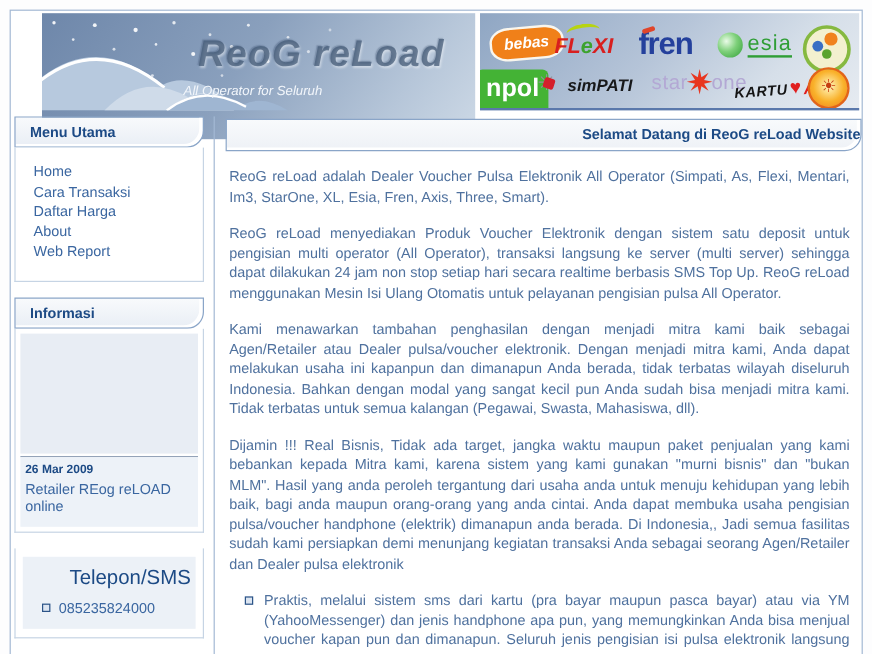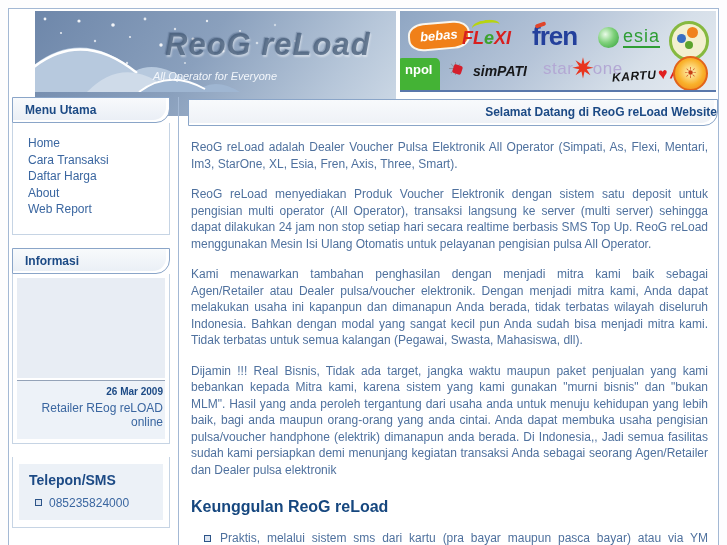--- a/index.html
+++ b/index.html
@@ -66,21 +66,21 @@
   .lg-im3 {
     right:7px; top:10px; width:34px; height:34px; border-radius:50%;
     background:#f3f0cf; border:3px solid #86b940;
   }
   .im3-dot { position:absolute; border-radius:50%; }
   .im3-dot.d1 { width:11px; height:11px; background:#f0821e; left:15px; top:3px; }
   .im3-dot.d2 { width:9px; height:9px; background:#3a6fc4; left:5px; top:10px; }
   .im3-dot.d3 { width:8px; height:8px; background:#5ba32e; left:13px; top:17px; }
 
   .lg-jempol {
-    left:-3px; top:47px; background:#44b335; color:#fff; font-weight:bold; font-size:13px;
+    left:-3px; top:47px; background:#44b335; color:#fff; font-weight:bold; font-size:21px;
     padding:4px 8px 19px; border-radius:5px 5px 5px 0; display:inline-block;
   }
   .lg-simpati { left:48px; top:50px; display:flex; align-items:center; gap:6px; }
   .sp-star { width:19px; height:19px; position:relative; display:inline-block; }
   .sp-star::before { content:"\2733"; color:#8d939c; font-size:18px; position:absolute; left:0; top:-3px; }
   .sp-star::after {
     content:""; position:absolute; left:5px; top:4px; width:9px; height:9px;
     background:#d41f2c; transform:rotate(18deg); border-radius:2px;
   }
   .sp-text { font-style:italic; font-weight:bold; font-size:14px; color:#17181a; }
@@ -115,27 +115,27 @@
   }
   .panel-body { border:1px solid #c6d4e4; border-top:none; background:#fff; }
   .menu-body { padding:12px 0 16px 15px; }
   .menu-item {
     display:block; color:#3a66a0; font-size:12px; line-height:16.5px;
     text-decoration:none; cursor:pointer;
   }
   .info-body { padding:4px; }
   .info-empty { height:100px; background:#e8edf4; }
   .info-divider { border:none; border-top:1px solid #94a3b8; margin:2px 0 0; }
-  .info-news { background:#edf2f8; padding:5px 2px 10px 18px;text-align:right; }
+  .info-news { background:#edf2f8; padding:5px 2px 10px 4px; }
   .info-date { font-size:10px; font-weight:bold; color:#1c4a85; }
   .info-text { font-size:12px; color:#3a66a0; margin-top:4px; }
 
   .hd-body { padding:7px 6px; }
   .hd-box { background:#ecf1f7; padding:8px 4px 10px 10px; }
-  .hd-section { font-weight:bold; font-size:14px; color:#1c4a85; margin-top:10px; }
+  .hd-section { font-weight:normal; font-size:17px; color:#1c4a85; margin-top:10px;text-align:right; }
   .hd-section:first-child { margin-top:0; }
   .hd-item { font-size:12px; color:#3a66a0; margin:8px 0 0 6px; display:flex; align-items:center; gap:7px; }
   .sq {
     width:5px; height:5px; border:1px solid #2c5488; background:#dce5f1;
     display:inline-block; flex:none;
   }
 
   
   .welcome {
     border:1px solid #8aa5c8; border-radius:0 0 14px 0;
@@ -189,21 +189,21 @@
           <circle cx="52" cy="70" r="1.4" opacity="0.8"></circle>
             <circle cx="100" cy="72" r="1.2" opacity="0.7"></circle>
         </g>
         <path d="M-6,58 Q45,14 100,60 Q125,47 160,76 L160,81 L-6,81 Z" fill="#b7c9de"></path>
         <path d="M-6,60 Q45,16 102,62" stroke="#ffffff" stroke-width="2.5" fill="none"></path>
         <path d="M52,81 Q84,48 122,70 Q138,60 160,81 Z" fill="#cfdbe9"></path>
         <path d="M104,81 Q134,56 168,76 Q184,68 205,81 Z" fill="#9fb6d2"></path>
         <path d="M104,81 Q134,58 170,78" stroke="#ffffff" stroke-width="2" fill="none"></path>
       </svg>
       <div class="site-title">ReoG reLoad</div>
-      <div class="tagline">All Operator for Everyone</div>
+      <div class="tagline">All Operator for Seluruh</div>
     </div>
 
     <div class="hdr-right">
       <span class="lg lg-bebas">bebas</span>
       <span class="lg lg-flexi"><b class="fx-red">FL</b><b class="fx-green">e</b><b class="fx-red">XI</b></span>
       <span class="lg lg-fren">fren</span>
       <span class="lg lg-esia">
         <span class="esia-globe"></span>
         <span class="esia-text">esia</span>
       </span>
@@ -273,21 +273,20 @@
 
   </div>
 
   <div class="main">
     <div class="welcome">Selamat Datang di ReoG reLoad Website</div>
     <div class="content">
       <p>ReoG  reLoad adalah Dealer Voucher Pulsa Elektronik All Operator (Simpati, As, Flexi, Mentari, Im3, StarOne, XL, Esia, Fren, Axis, Three, Smart).</p>
       <p>ReoG  reLoad menyediakan Produk Voucher Elektronik dengan sistem satu deposit untuk pengisian multi operator (All Operator), transaksi langsung ke server (multi server) sehingga dapat dilakukan 24 jam non stop setiap hari secara realtime berbasis SMS Top Up. ReoG reLoad menggunakan Mesin Isi Ulang Otomatis untuk pelayanan pengisian pulsa All Operator.</p>
       <p>Kami menawarkan tambahan penghasilan dengan menjadi mitra kami baik sebagai Agen/Retailer atau Dealer pulsa/voucher elektronik. Dengan menjadi mitra kami, Anda dapat melakukan usaha ini kapanpun dan dimanapun Anda berada, tidak terbatas wilayah diseluruh Indonesia. Bahkan dengan modal yang sangat kecil pun Anda sudah bisa menjadi mitra kami. Tidak terbatas untuk semua kalangan (Pegawai, Swasta, Mahasiswa, dll).</p>
       <p>Dijamin !!! Real Bisnis, Tidak ada target, jangka waktu maupun paket penjualan yang kami bebankan kepada Mitra kami, karena sistem yang kami gunakan "murni bisnis" dan "bukan MLM". Hasil yang anda peroleh tergantung dari usaha anda untuk menuju kehidupan yang lebih baik, bagi anda maupun orang-orang yang anda cintai. Anda dapat membuka usaha pengisian pulsa/voucher handphone (elektrik) dimanapun anda berada. Di Indonesia,, Jadi semua fasilitas sudah kami persiapkan demi menunjang kegiatan transaksi Anda sebagai seorang Agen/Retailer dan Dealer pulsa elektronik</p>
-      <div class="keunggulan">Keunggulan ReoG reLoad</div>
       <div class="bitem">
         <span class="sq"></span>
         <span class="btext">Praktis, melalui sistem sms dari kartu (pra bayar maupun pasca bayar) atau via YM (YahooMessenger) dan jenis handphone apa pun, yang memungkinkan Anda bisa menjual voucher kapan pun dan dimanapun. Seluruh jenis pengisian isi pulsa elektronik langsung masuk ke nomor pelanggan anda, tanpa kerepotan memasukkan secara manual kode voucher pada handset pelanggan.</span>
       </div>
 
     </div>
   </div>
 
 </div>
 

